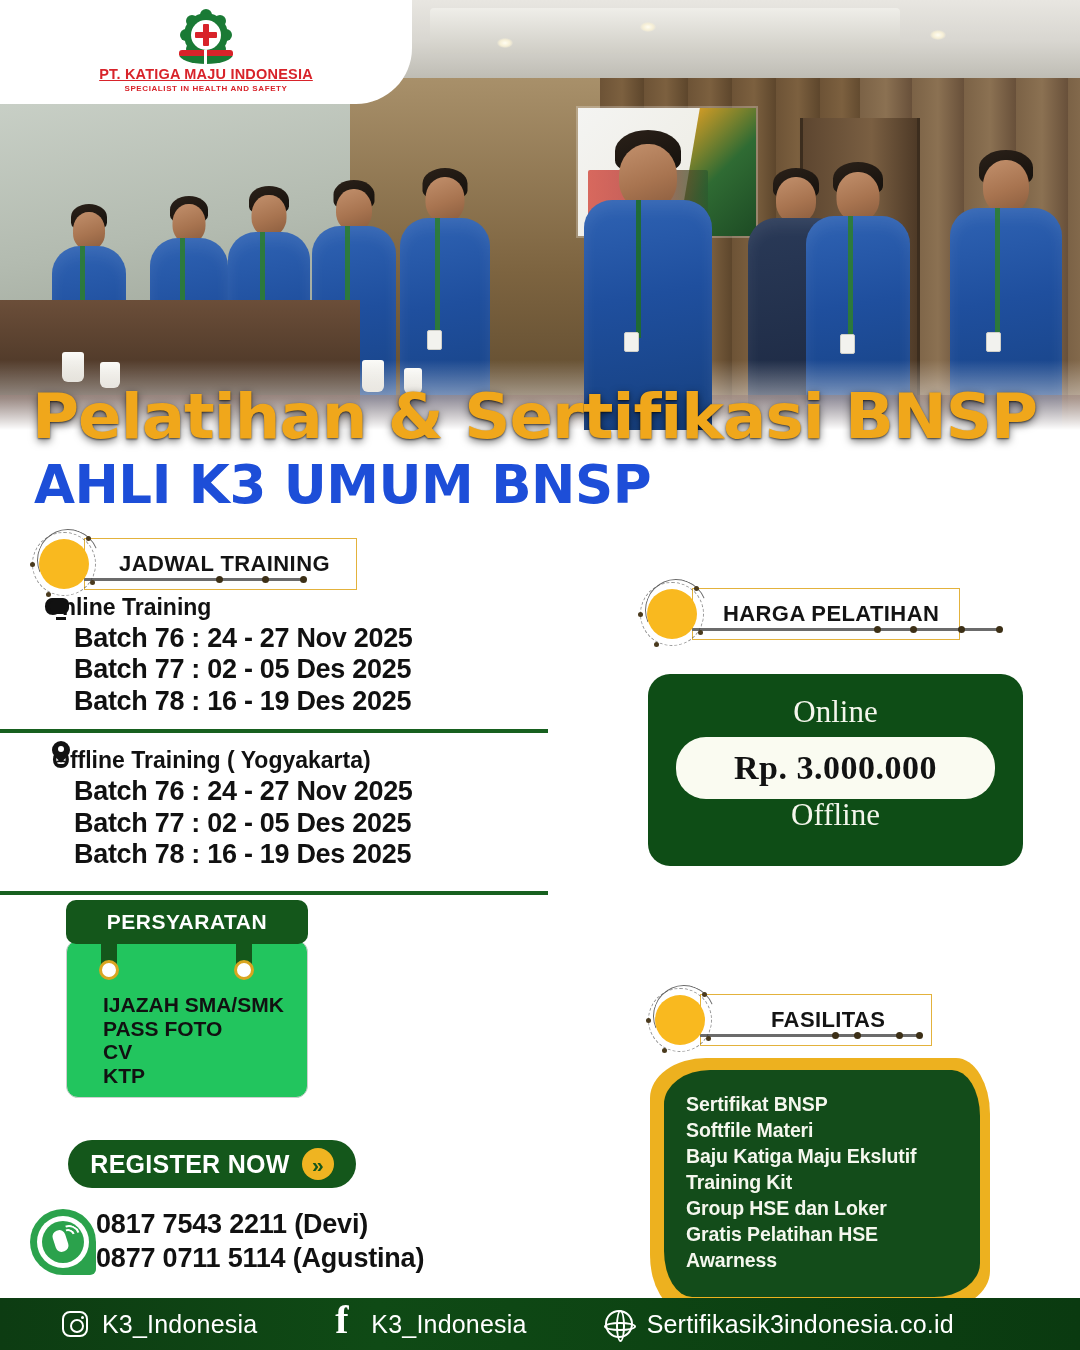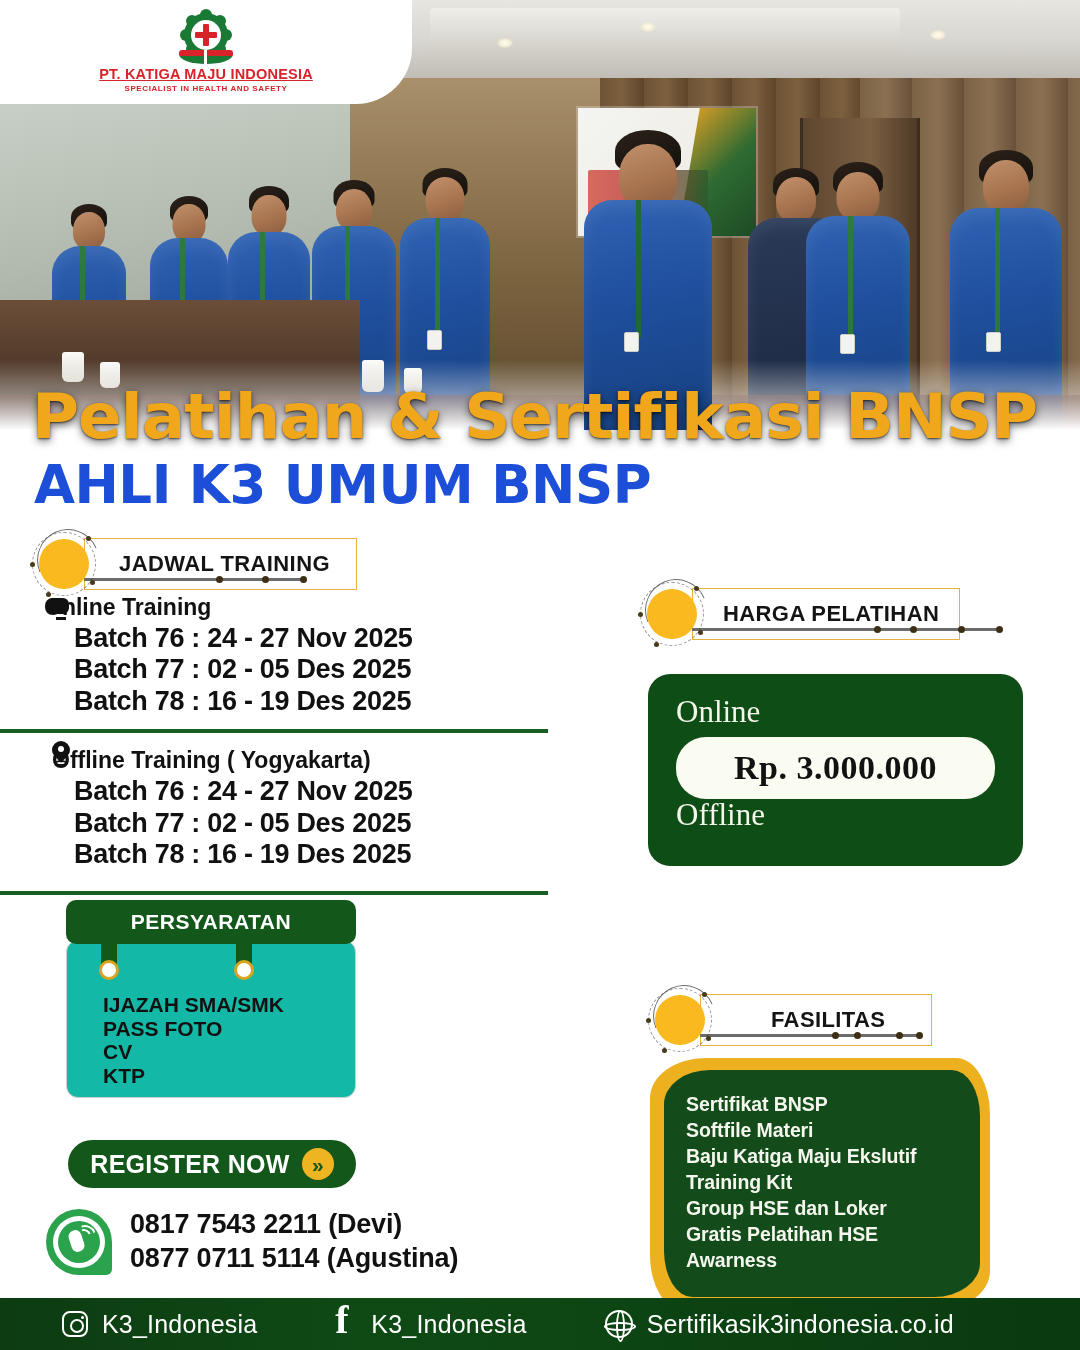--- a/index.html
+++ b/index.html
@@ -193,54 +193,54 @@
   .ic-pin .p-hole{ position:absolute; left:6px; top:5px; width:6px; height:6px; border-radius:50%; background:#fff; }
   .ic-pin .p-base{ position:absolute; left:3px; top:19px; width:12px; height:6px; border-radius:50%; border:2.5px solid #111; }
 
   .sched-title{ font-size:23px; font-weight:bold; color:#111; line-height:1.2; }
   .sched-list{ margin-top:1px; }
   .sched-item{ font-size:27px; font-weight:900; color:#111; line-height:1.17; letter-spacing:-.3px; padding-left:30px; }
   .sched-div{ width:548px; height:4px; background:#17601f; margin:6px 0 4px 0; }
   .sched-div.bottom{ margin-top:14px; }
 
   
-  .req-block{ position:absolute; left:66px; top:900px; width:290px; }
+  .req-block{ position:absolute; left:66px; top:900px; width:242px; }
   .req-head{
     position:relative; height:44px; background:#14571B; border-radius:10px;
     display:flex; align-items:center; justify-content:center; z-index:3;
   }
   .req-head span{ color:#fff; font-size:21px; font-weight:bold; letter-spacing:.5px; }
   .req-strap{ position:absolute; top:40px; width:16px; height:26px; background:#14571B; z-index:2; }
   .req-strap.left{ left:35px; }
   .req-strap.right{ left:170px; }
   .req-eyelet{ position:absolute; top:60px; width:20px; height:20px; border-radius:50%;
       border:3px solid #D9A520; background:#fff; z-index:4; }
   .req-eyelet.left{ left:33px; }
   .req-eyelet.right{ left:168px; }
   .req-card{
     position:relative; top:-4px; height:158px; border:1.5px solid #cfcfcf; border-radius:12px;
-    background:#14b8a6; z-index:1; padding:52px 13px 0 36px;
+    background:#22c55e; z-index:1; padding:52px 13px 0 36px;
   }
   .req-item{ font-size:21px; font-weight:bold; color:#111; line-height:1.12; }
 
   
   .reg-btn{
     position:absolute; left:68px; top:1140px; width:288px; height:48px;
     background:#14571B; border-radius:26px; display:flex; align-items:center;
     justify-content:center; gap:12px;
   }
   .reg-btn .reg-label{ color:#fff; font-size:25px; font-weight:bold; letter-spacing:.3px; }
   .reg-arrow{
     width:32px; height:32px; border-radius:50%; background:#EFB421;
     display:flex; align-items:center; justify-content:center;
     color:#14571B; font-size:21px; font-weight:bold; line-height:1;
   }
 
   
-  .wa-block{ position:absolute; left:46px; top:1208px; display:flex; align-items:center; gap:18px; }
+  .wa-block{ position:absolute; left:30px; top:1208px; display:flex; align-items:center; }
   .wa-icon{ position:relative; width:66px; height:66px; }
   .wa-icon .bub{
     position:absolute; left:0; top:0; width:66px; height:66px; border-radius:50% 50% 6px 50%;
     background:#2BA24C;
   }
   .wa-icon .bub-in{
     position:absolute; left:7px; top:7px; width:52px; height:52px; border-radius:50%;
     background:#fff;
   }
   .wa-icon .bub-core{
@@ -253,21 +253,21 @@
   }
   .wa-icon .wv{
     position:absolute; border:2.4px solid #fff; border-color:#fff transparent transparent transparent;
     border-radius:50%;
   }
   .wa-nums .wa-line{ font-size:27px; font-weight:900; color:#111; line-height:1.25; letter-spacing:-.2px; }
 
   
   .price-block{ position:absolute; left:648px; top:674px; width:375px; }
   .price-card{
-    background:#0E4D16; border-radius:22px; padding:18px 28px 26px 28px; 
+    background:#0E4D16; border-radius:22px; padding:18px 28px 26px 28px; text-align:center;
   }
   .price-kind{
     font-family:"Liberation Serif", serif;
     font-size:31px; color:#F4F6EC; margin:4px 0 10px 0; line-height:1;
   }
   .price-pill{
     background:#FAFBF1; border-radius:30px; height:62px;
     display:flex; align-items:center; justify-content:center;
   }
   .price-val{

